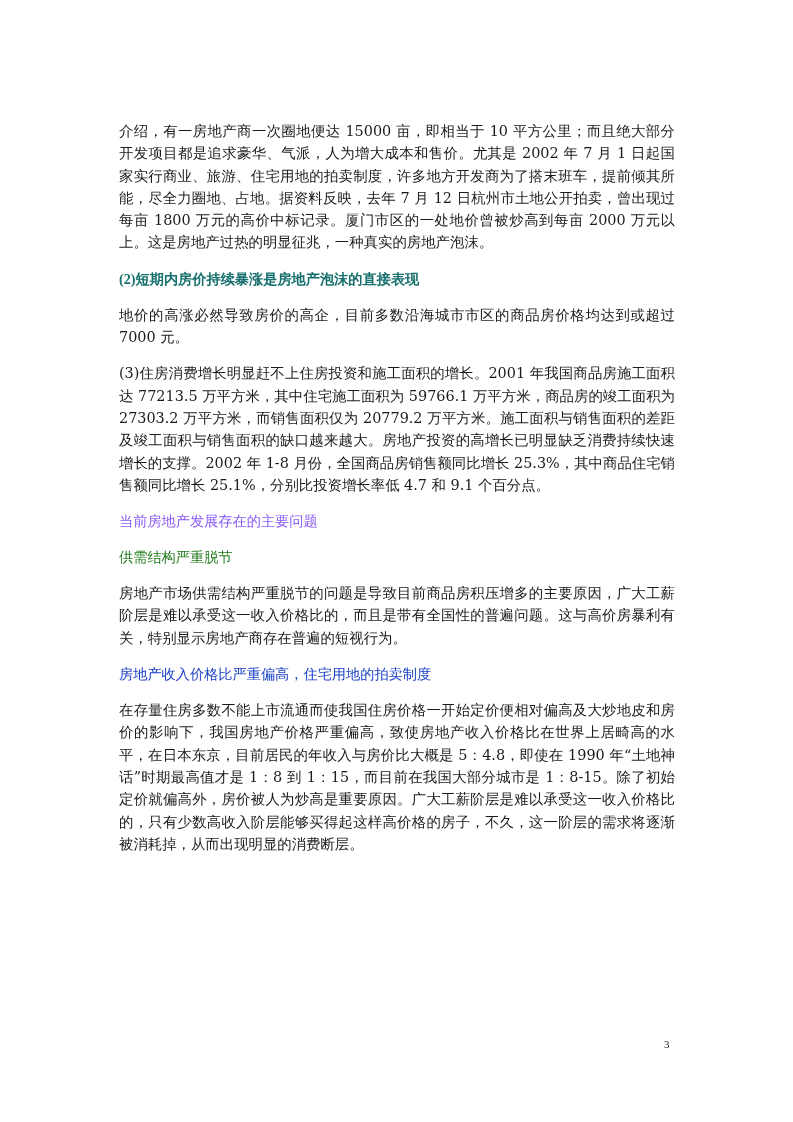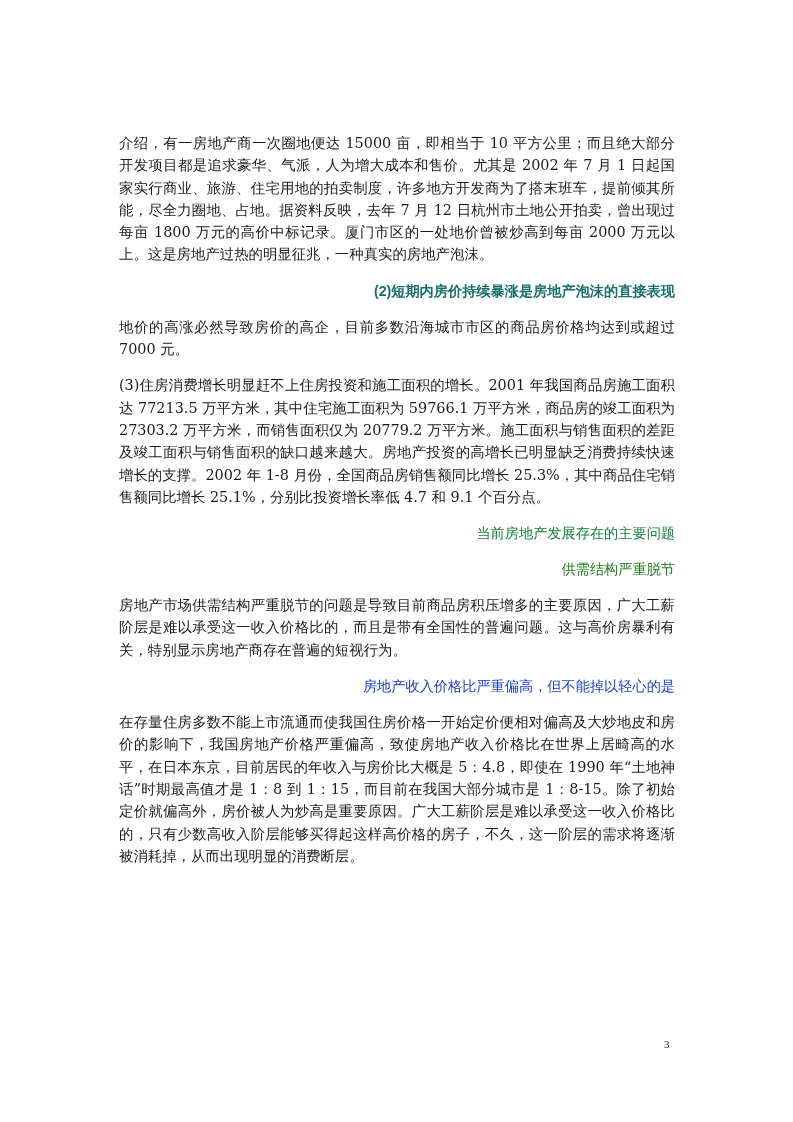--- a/index.html
+++ b/index.html
@@ -2,39 +2,39 @@
 <html><head>
   <meta charset="utf-8">
   <style>
     html, body { margin: 0; padding: 0; background: #ffffff; }
     body { width: 793px; height: 1122px; position: relative; overflow: hidden; }
     .page {
       position: absolute; left: 119px; top: 120px; width: 556px;
       font-family: "DejaVu Serif", "Liberation Serif", serif;
       color: #1a1a1a; font-size: 14.4px; line-height: 22.3px;
     }
-    .para { margin: 12px 0 14px 0; text-align: justify; }
-    .h { margin: 0 0 14px 0; font-family: Liberation Sans, sans-serif; font-weight: bold; font-size: 14.2px; line-height: 22px; text-align: right; }
+    .para { margin: 0 0 14px 0; text-align: justify; }
+    .h { margin: 0 0 14px 0; font-family: Liberation Serif, serif; font-weight: bold; font-size: 14.2px; line-height: 22px; }
     .h-teal { color: #17706e; }
-    .h-red { color: #15803d; font-weight: normal; }
-    .h-green { color: #1f7a1a; font-weight: normal; margin-left: 8px; }
+    .h-red { color: #8b5cf6; font-weight: normal; }
+    .h-green { color: #1f7a1a; font-weight: normal; }
     .h-blue { color: #1a40c8; font-weight: normal; }
     .pagenum {
       position: absolute; left: 664px; top: 1038px;
       font-family: "Liberation Serif", serif; font-size: 11px; color: #222;
     }
   </style>
 </head>
 <body>
 
 <div class="page">
   <p class="para">介绍，有一房地产商一次圈地便达 15000 亩，即相当于 10 平方公里；而且绝大部分开发项目都是追求豪华、气派，人为增大成本和售价。尤其是 2002 年 7 月 1 日起国家实行商业、旅游、住宅用地的拍卖制度，许多地方开发商为了搭末班车，提前倾其所能，尽全力圈地、占地。据资料反映，去年 7 月 12 日杭州市土地公开拍卖，曾出现过每亩 1800 万元的高价中标记录。厦门市区的一处地价曾被炒高到每亩 2000 万元以上。这是房地产过热的明显征兆，一种真实的房地产泡沫。</p>
   <p class="h h-teal">(2)短期内房价持续暴涨是房地产泡沫的直接表现</p>
   <p class="para">地价的高涨必然导致房价的高企，目前多数沿海城市市区的商品房价格均达到或超过 7000 元。</p>
   <p class="para">(3)住房消费增长明显赶不上住房投资和施工面积的增长。2001 年我国商品房施工面积达 77213.5 万平方米，其中住宅施工面积为 59766.1 万平方米，商品房的竣工面积为 27303.2 万平方米，而销售面积仅为 20779.2 万平方米。施工面积与销售面积的差距及竣工面积与销售面积的缺口越来越大。房地产投资的高增长已明显缺乏消费持续快速增长的支撑。2002 年 1-8 月份，全国商品房销售额同比增长 25.3%，其中商品住宅销售额同比增长 25.1%，分别比投资增长率低 4.7 和 9.1 个百分点。</p>
   <p class="h h-red">当前房地产发展存在的主要问题</p>
   <p class="h h-green">供需结构严重脱节</p>
   <p class="para">房地产市场供需结构严重脱节的问题是导致目前商品房积压增多的主要原因，广大工薪阶层是难以承受这一收入价格比的，而且是带有全国性的普遍问题。这与高价房暴利有关，特别显示房地产商存在普遍的短视行为。</p>
-  <p class="h h-blue">房地产收入价格比严重偏高，但不能掉以轻心的是</p>
+  <p class="h h-blue">房地产收入价格比严重偏高，住宅用地的拍卖制度</p>
   <p class="para">在存量住房多数不能上市流通而使我国住房价格一开始定价便相对偏高及大炒地皮和房价的影响下，我国房地产价格严重偏高，致使房地产收入价格比在世界上居畸高的水平，在日本东京，目前居民的年收入与房价比大概是 5：4.8，即使在 1990 年“土地神话”时期最高值才是 1：8 到 1：15，而目前在我国大部分城市是 1：8-15。除了初始定价就偏高外，房价被人为炒高是重要原因。广大工薪阶层是难以承受这一收入价格比的，只有少数高收入阶层能够买得起这样高价格的房子，不久，这一阶层的需求将逐渐被消耗掉，从而出现明显的消费断层。</p>
 </div>
 
 <div class="pagenum">3</div>
 
 </body></html>

